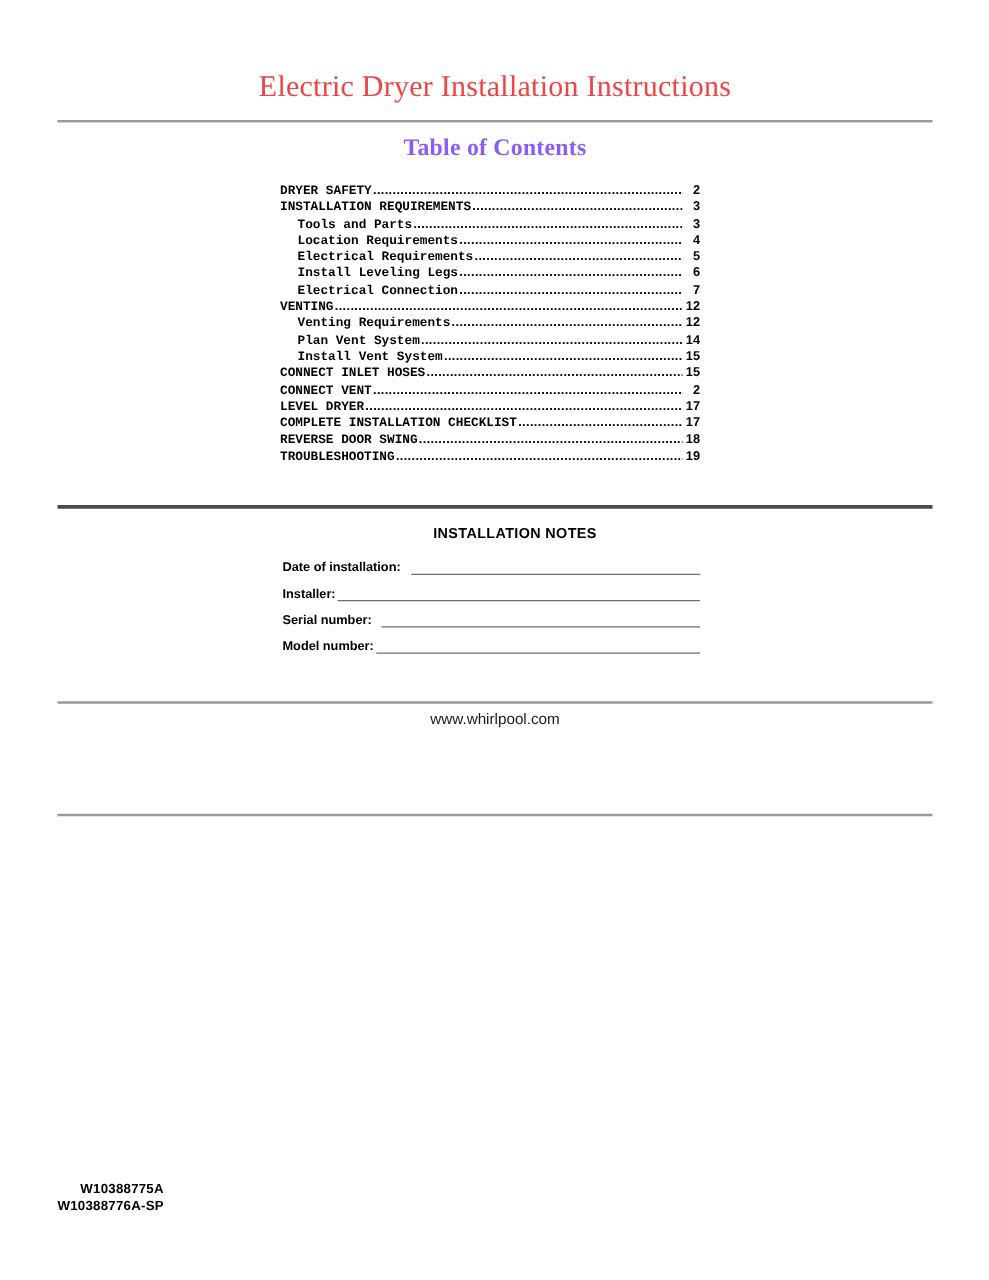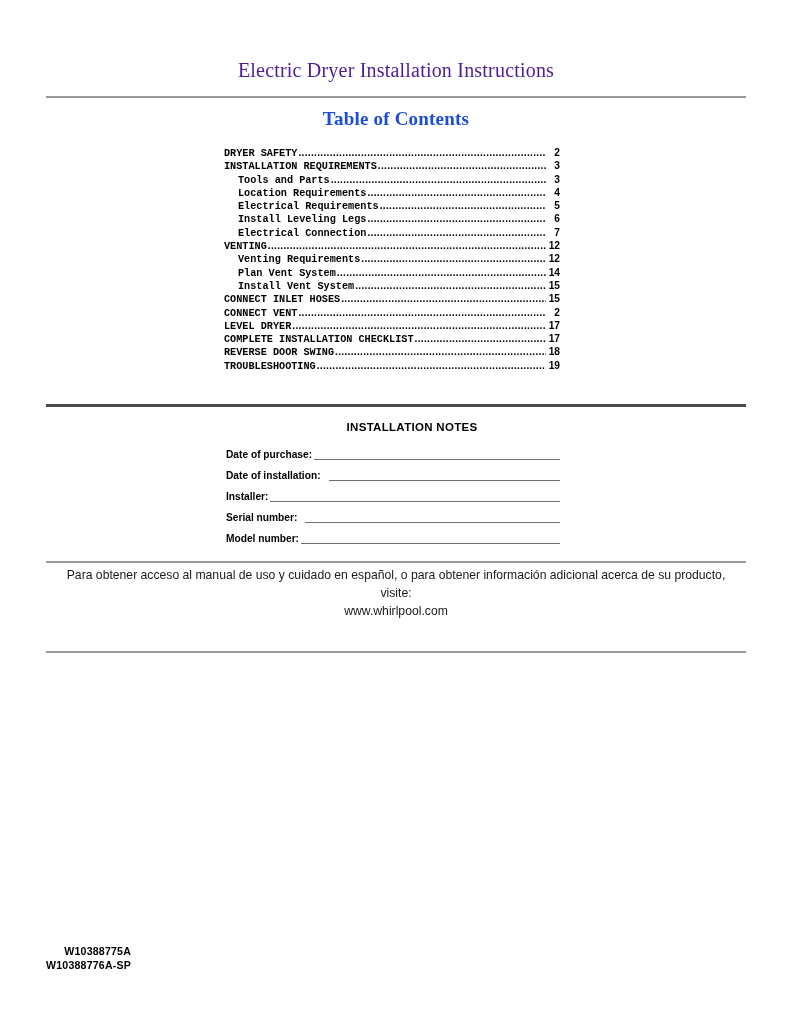--- a/index.html
+++ b/index.html
@@ -24,24 +24,24 @@
   }
 
   
   .doc-title {
     position: absolute;
     left: 46px;
     top: 56px;
     width: 700px;
     text-align: center;
     font-family: "Liberation Serif", serif;
-    font-size: 20px;
+    font-size: 24px;
     font-weight: 400;
     letter-spacing: 0.2px;
-    color: #4c1d95;
+    color: #ef4444;
     line-height: 28px;
   }
 
   
   .rule {
     position: absolute;
     left: 46px;
     width: 700px;
   }
   .rule-gray {
@@ -60,21 +60,21 @@
   
   .toc-heading {
     position: absolute;
     left: 46px;
     top: 108px;
     width: 700px;
     text-align: center;
     font-family: "Liberation Serif", serif;
     font-size: 19px;
     font-weight: bold;
-    color: #1d4ed8;
+    color: #8b5cf6;
     letter-spacing: 0.2px;
   }
 
   
   .toc {
     position: absolute;
     left: 224px;
     top: 146px;
     width: 336px;
   }
@@ -274,24 +274,20 @@
         <span class="toc-leader">.......................................................................................................................</span>
         <span class="toc-page">19</span>
       </div>
     </div>
 
   <div class="rule rule-dark rule-notes"></div>
 
   <div class="notes-heading">INSTALLATION NOTES</div>
 
   <div class="notes-list" id="notes-list">
-      <div class="note-row">
-        <span class="note-label">Date of purchase:</span>
-        <span class="note-blank"></span>
-      </div>
       <div class="note-row gap">
         <span class="note-label">Date of installation:</span>
         <span class="note-blank"></span>
       </div>
       <div class="note-row">
         <span class="note-label">Installer:</span>
         <span class="note-blank"></span>
       </div>
       <div class="note-row gap">
         <span class="note-label">Serial number:</span>
@@ -299,21 +295,20 @@
       </div>
       <div class="note-row">
         <span class="note-label">Model number:</span>
         <span class="note-blank"></span>
       </div>
     </div>
 
   <div class="rule rule-gray rule-sp-top"></div>
 
   <div class="spanish" id="spanish-block">
-      <div>Para obtener acceso al manual de uso y cuidado en español, o para obtener información adicional acerca de su producto, visite:</div>
       <div>www.whirlpool.com</div>
     </div>
 
   <div class="rule rule-gray rule-sp-bot"></div>
 
   <div class="footer">
     <div>W10388775A</div>
     <div>W10388776A-SP</div>
   </div>
 

